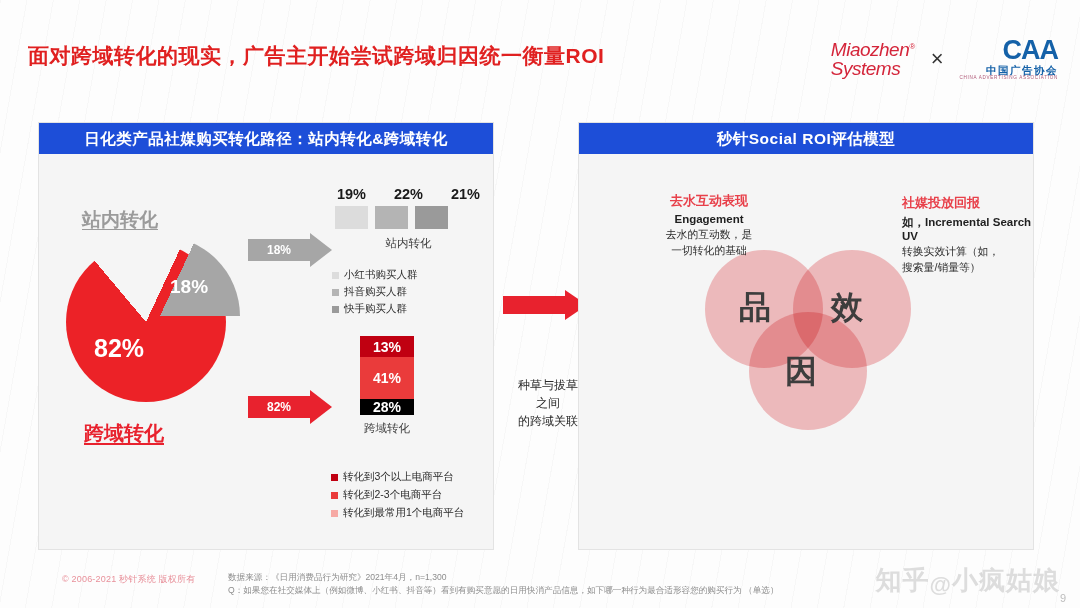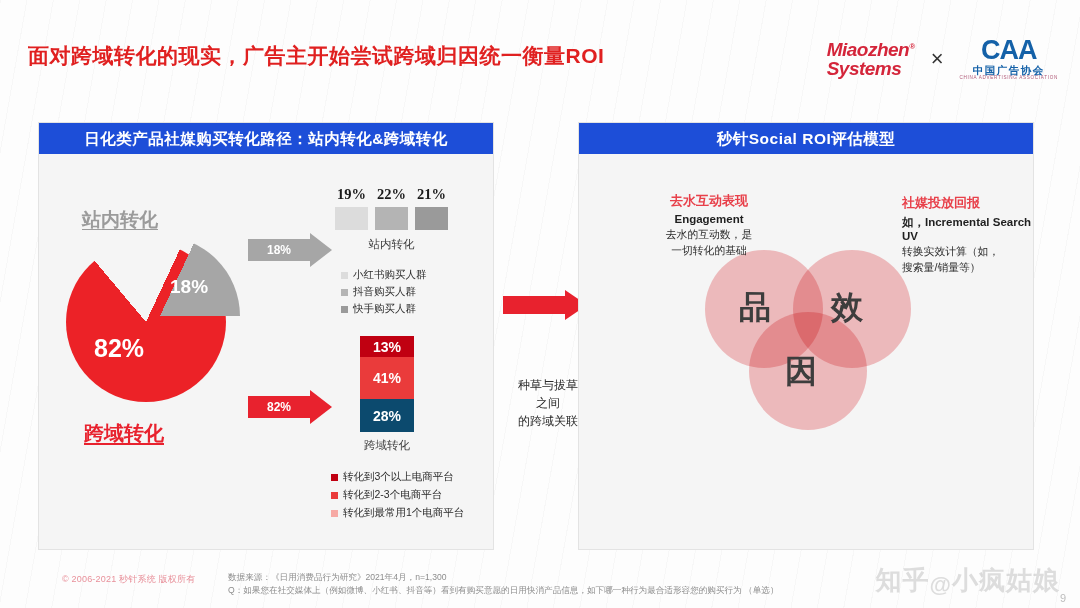--- a/index.html
+++ b/index.html
@@ -41,27 +41,27 @@
   .logo-block {
     position: absolute;
     right: 22px; top: 36px;
     display: flex; align-items: center; gap: 16px;
   }
   .logo-mz {
     color: #d4253a;
     line-height: 1.0;
     text-align: left;
     font-style: italic;
-    font-weight: bold;
+    font-weight: normal;
   }
   .logo-mz .l1 { font-size: 19px; letter-spacing: -0.5px; display:block; }
   .logo-mz .l2 { font-size: 19px; letter-spacing: -0.5px; display:block; }
   .logo-mz .reg { font-size: 8px; vertical-align: super; }
   .logo-x { font-size: 22px; color: #333; font-weight: 300; }
-  .logo-caa { text-align: center; line-height: 1.05; }
+  .logo-caa { text-align: right; line-height: 1.05; }
   .logo-caa .caa-main {
     font-size: 27px; font-weight: bold; color: #1461a8;
     letter-spacing: -1px; display:block;
   }
   .logo-caa .caa-cn {
     font-size: 10.5px; color: #1461a8; font-weight: bold;
     letter-spacing: 1.5px; display:block; margin-top:1px;
   }
   .logo-caa .caa-en {
     font-size: 4.6px; color: #b05a78; letter-spacing: 0.7px; display:block;
@@ -135,27 +135,27 @@
   }
   #arrow-instation { left: 248px; top: 233px; }
   #arrow-instation .shaft { background: #a6a6a6; }
   #arrow-instation .head  { border-left: 22px solid #a6a6a6; }
   #arrow-cross { left: 248px; top: 390px; }
   #arrow-cross .shaft { background: #e8222e; }
   #arrow-cross .head  { border-left: 22px solid #e8222e; }
 
   
   .gbars { position: absolute; left: 335px; top: 186px; }
-  .gbars .vals { display: flex; gap: 7px; margin-bottom: 4px; font-family: Liberation Serif, serif; }
+  .gbars .vals { display: flex; gap: 24px; margin-bottom: 4px; }
   .gbars .vals span { width: 33px; text-align: center; font-size: 14.5px; font-weight: bold; color: #1a1a1a; }
   .gbars .bars { display: flex; gap: 7px; }
   .gbars .bars i { width: 33px; height: 23px; display: block; }
   .gbars .cap { text-align: center; font-size: 11.5px; color: #3b3b3b; margin-top: 7px; }
 
-  .glegend { position: absolute; left: 341px; top: 268px; }
+  .glegend { position: absolute; left: 332px; top: 268px; }
   .glegend div { display: flex; align-items: center; gap: 5px; margin-bottom: 3px; }
   .glegend i { width: 7px; height: 7px; display: inline-block; }
   .glegend span { font-size: 10.5px; color: #2b2b2b; }
 
   
   .sbar { position: absolute; left: 360px; top: 336px; width: 54px; }
   .sbar .seg { position: relative; width: 54px; }
   .sbar .seg b {
     position: absolute; left: 0; right: 0; top: 50%;
     transform: translateY(-50%);
@@ -307,21 +307,21 @@
     </div>
 
   <div class="sbar">
     <div id="sbar-segs">
         <div class="seg" style="background: rgb(192, 0, 17); height: 21px;">
           <b>13%</b>
         </div>
         <div class="seg" style="background: rgb(234, 59, 59); height: 42px;">
           <b>41%</b>
         </div>
-        <div class="seg" style="background: #0c4a6e; height: 33px;">
+        <div class="seg" style="background: #000000; height: 16px;">
           <b>28%</b>
         </div>
       </div>
     <div class="cap">跨域转化</div>
   </div>
 
   <div class="rlegend" id="red-legend">
       <div>
         <i style="background: rgb(192, 0, 17);"></i>
         <span>转化到3个以上电商平台</span>

